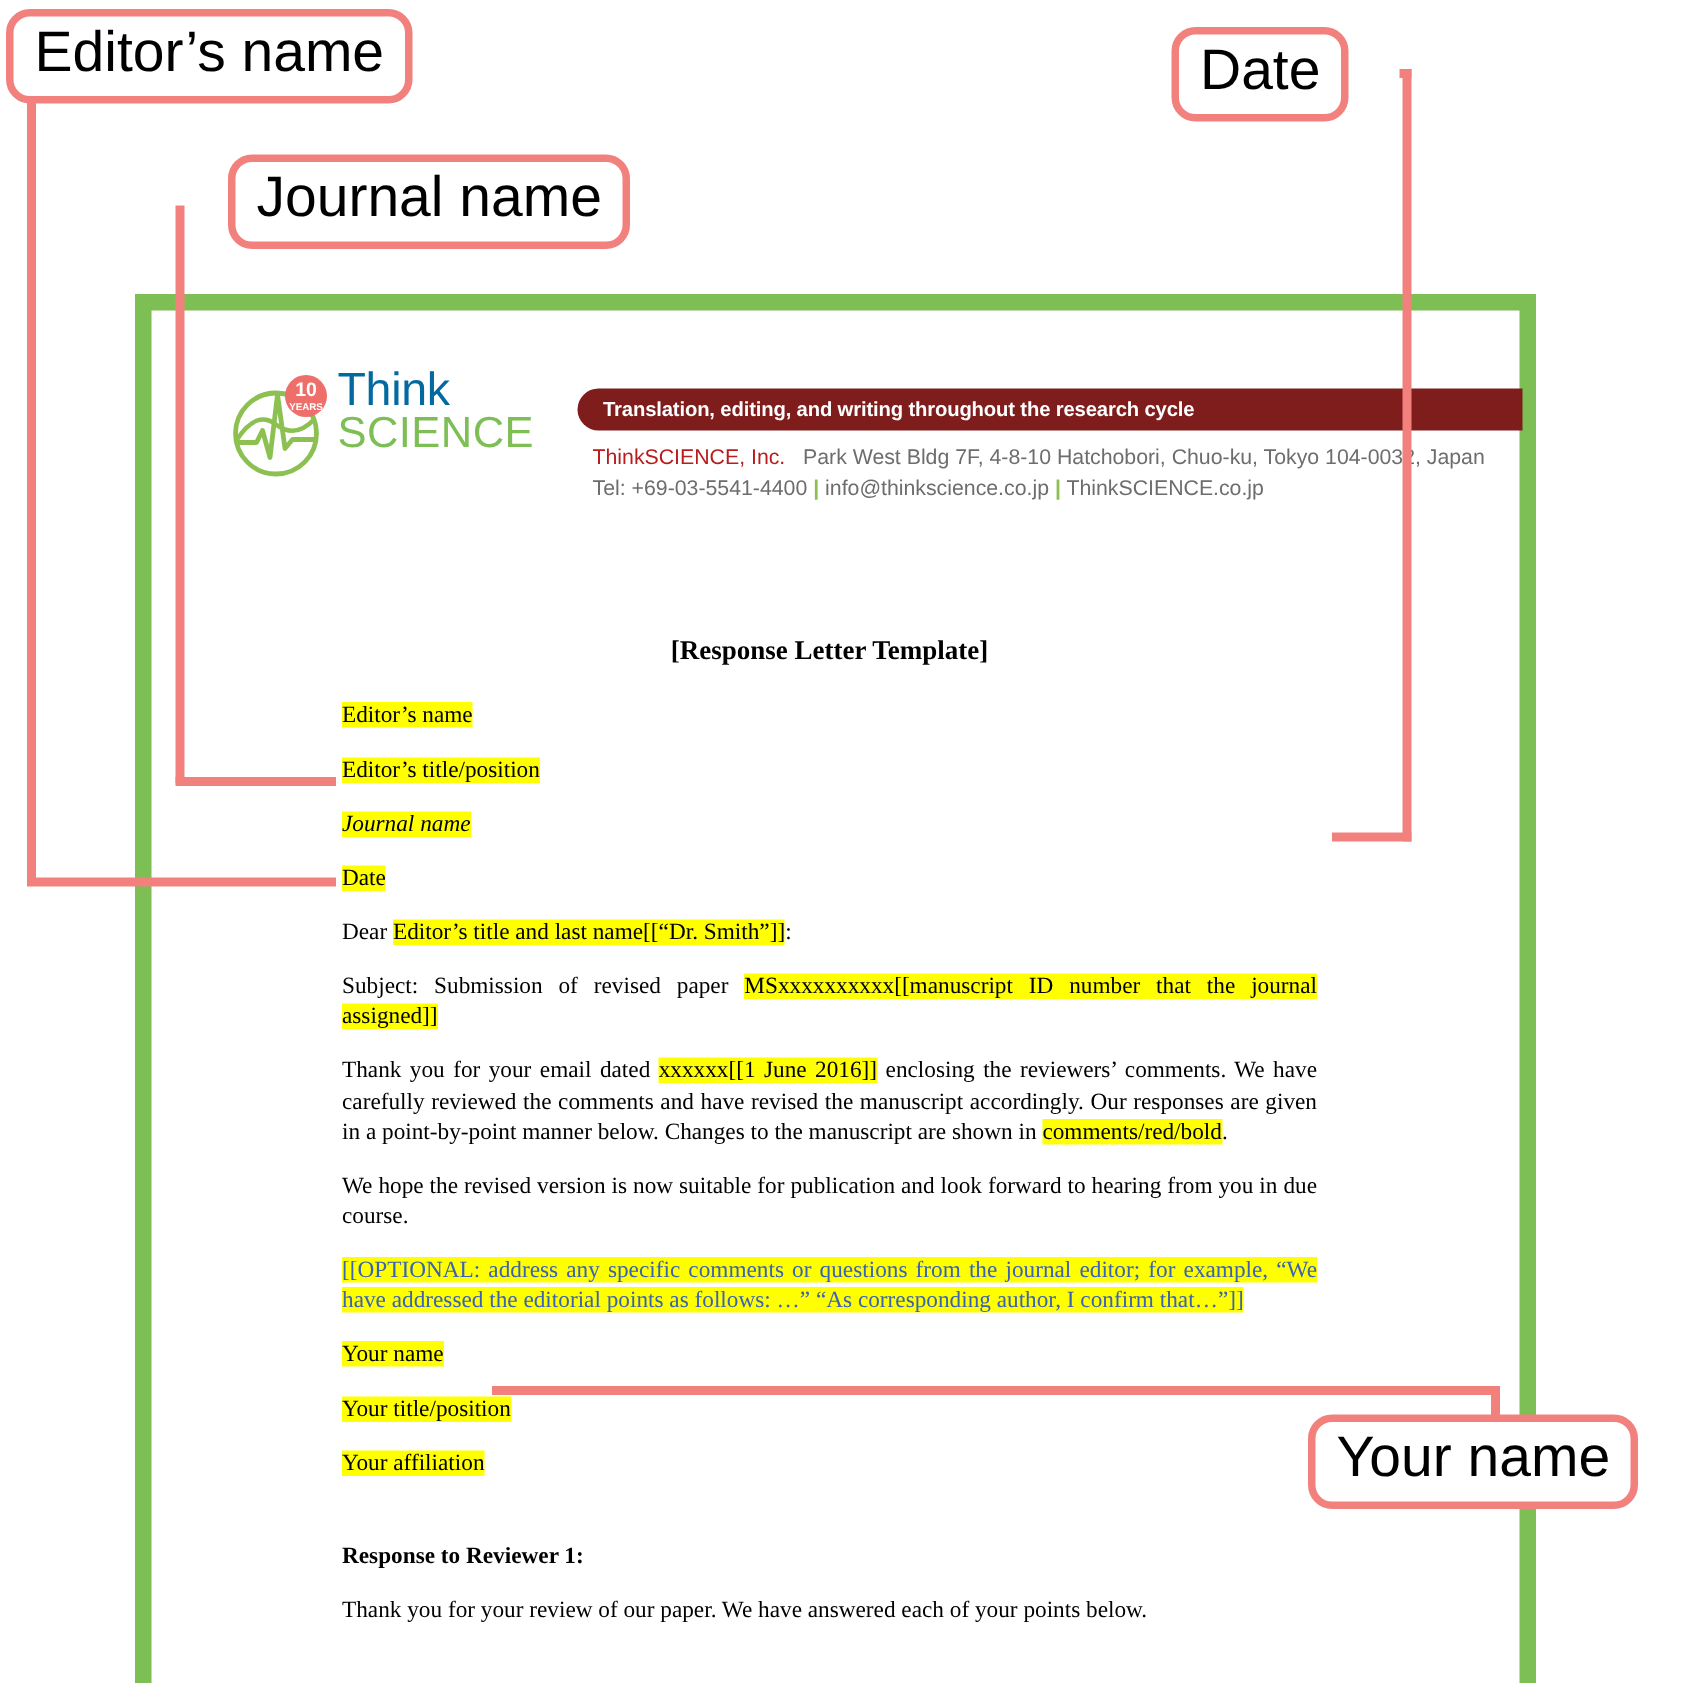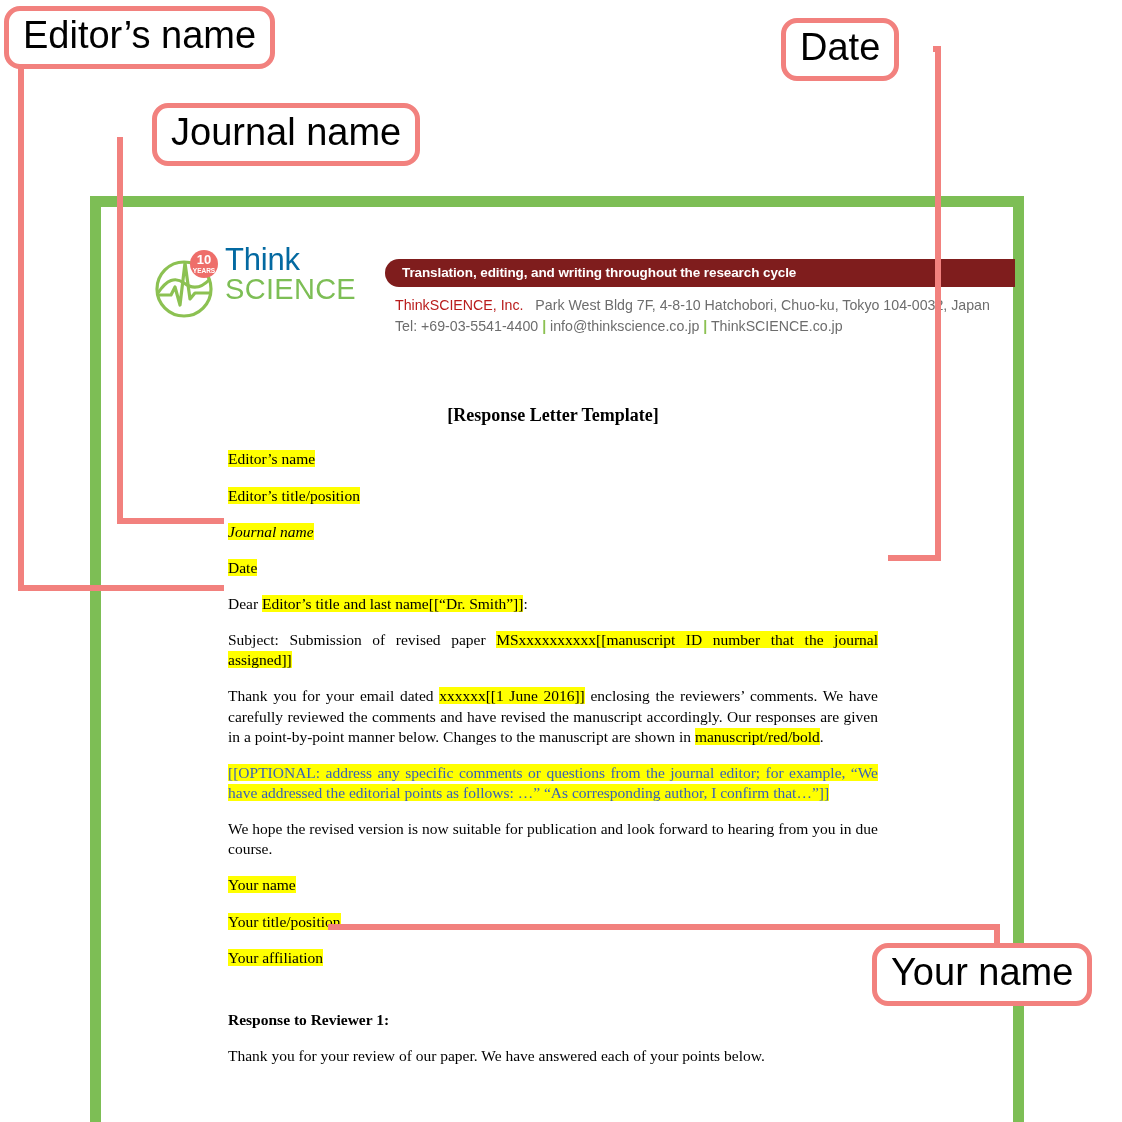--- a/index.html
+++ b/index.html
@@ -95,21 +95,21 @@
     color: #6d6d6d;
     line-height: 1.45;
     white-space: nowrap;
   }
   .co-name { color: #b91c1c; }
   .pipe { color: #8CC152; font-weight: bold; }
 
   
   .doc {
     position: absolute;
-    left: 228px; top: 404px;
+    left: 228px; top: 422px;
     width: 650px;
     font-family: "Liberation Serif", serif;
     font-size: 15.5px;
     color: #000000;
     line-height: 1.30;
   }
   .doc .title {
     text-align: center;
     font-weight: bold;
     font-size: 18px;
@@ -234,25 +234,25 @@
     </p>
 
     <p class="date-line">
       <span class="hl">Date</span>
     </p>
 
     <p class="nojust"><span>Dear </span><span class="hl">Editor’s title and last name[[“Dr. Smith”]]</span><span>:</span></p>
 
     <p><span>Subject: Submission of revised paper </span><span class="hl">MSxxxxxxxxxx[[manuscript ID number that the journal assigned]]</span></p>
 
-    <p><span>Thank you for your email dated </span><span class="hl">xxxxxx[[1 June 2016]]</span><span> enclosing the reviewers’ comments. We have carefully reviewed the comments and have revised the manuscript accordingly. Our responses are given in a point-by-point manner below. Changes to the manuscript are shown in </span><span class="hl">manuscript/red/bold</span><span>.</span></p>
+    <p><span>Thank you for your email dated </span><span class="hl">xxxxxx[[1 June 2016]]</span><span> enclosing the reviewers’ comments. We have carefully reviewed the comments and have revised the manuscript accordingly. Our responses are given in a point-by-point manner below. Changes to the manuscript are shown in </span><span class="hl">comments/red/bold</span><span>.</span></p>
+
+    <p>We hope the revised version is now suitable for publication and look forward to hearing from you in due course.</p>
 
     <p><span class="hl blue">[[OPTIONAL: address any specific comments or questions from the journal editor; for example, “We have addressed the editorial points as follows: …” “As corresponding author, I confirm that…”]]</span></p>
-
-    <p>We hope the revised version is now suitable for publication and look forward to hearing from you in due course.</p>
 
 
     <p class="nojust">
       <span class="hl">Your name</span>
     </p>
     <p class="nojust">
       <span class="hl">Your title/position</span>
     </p>
     <p class="nojust">
       <span class="hl">Your affiliation</span>

